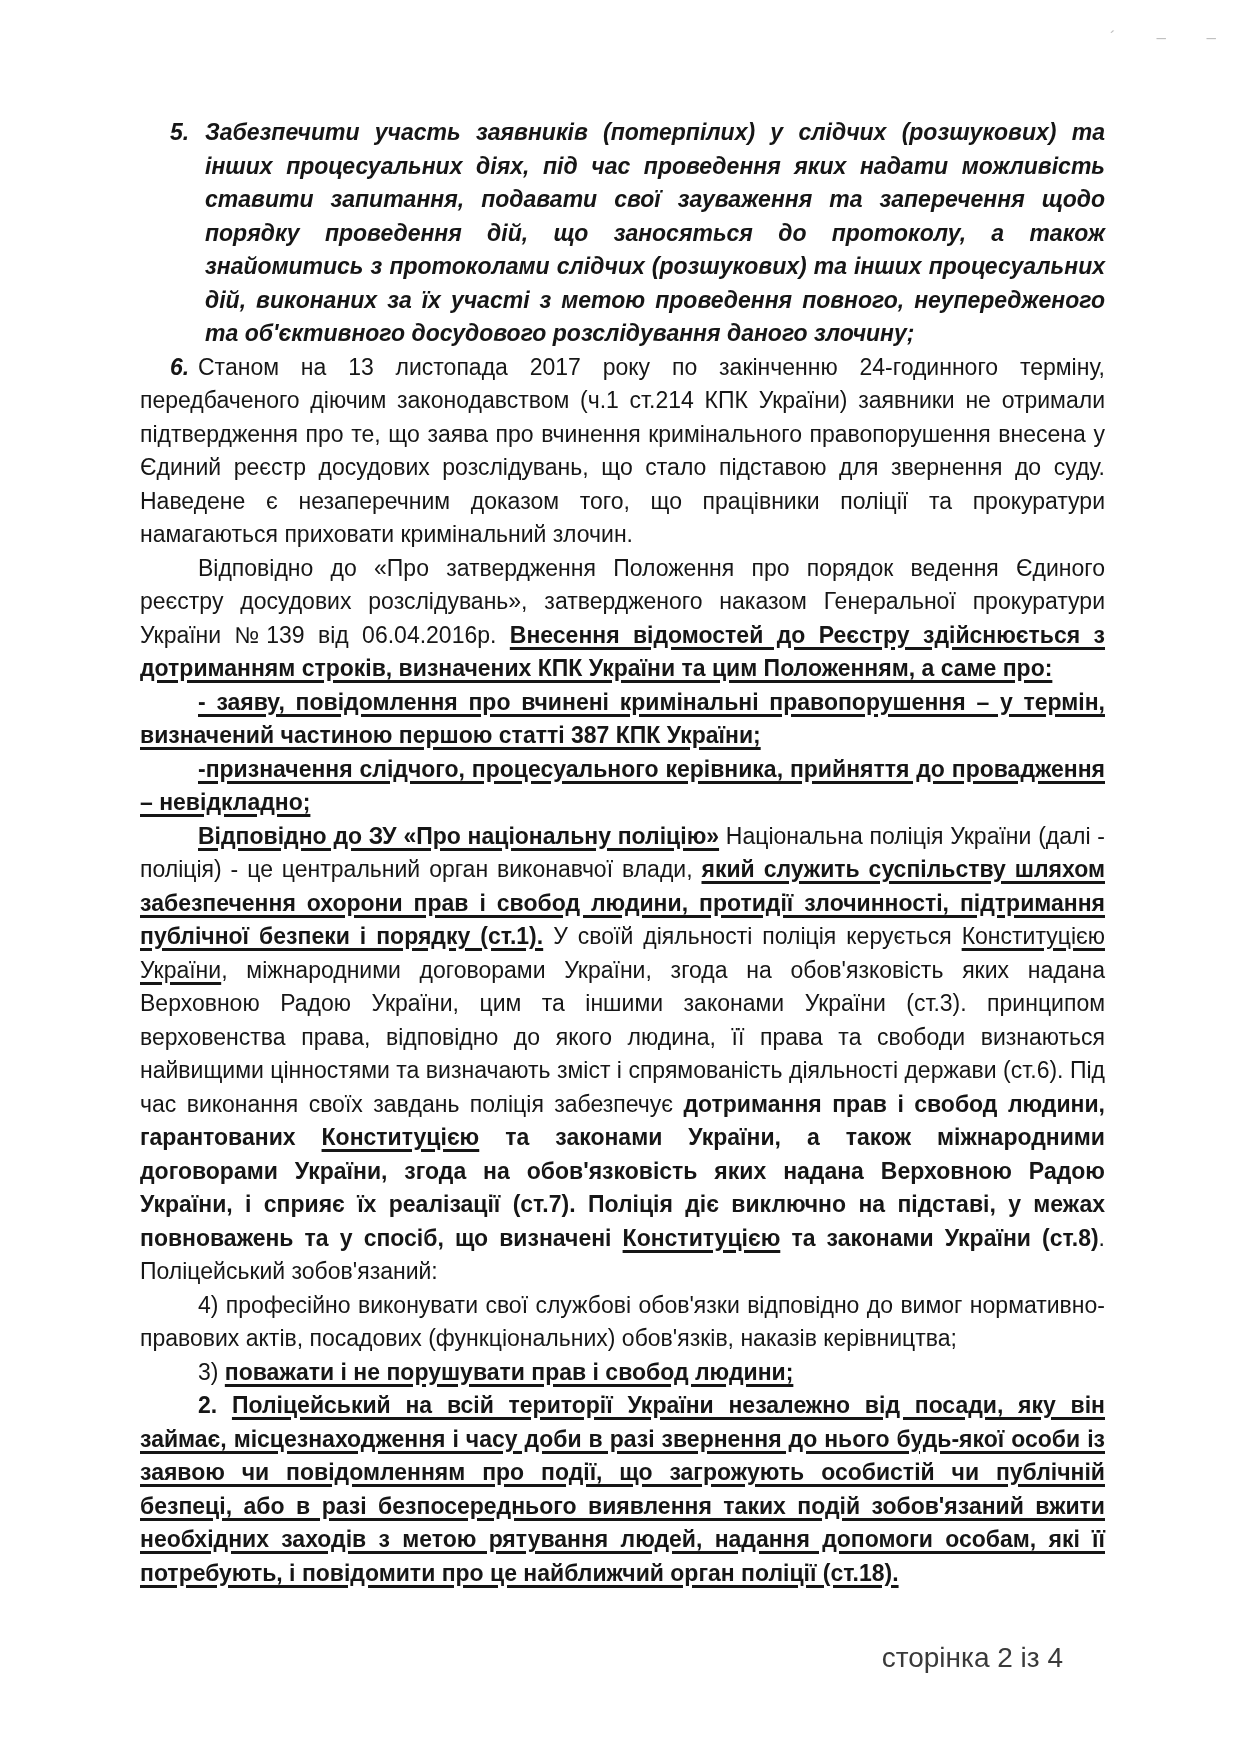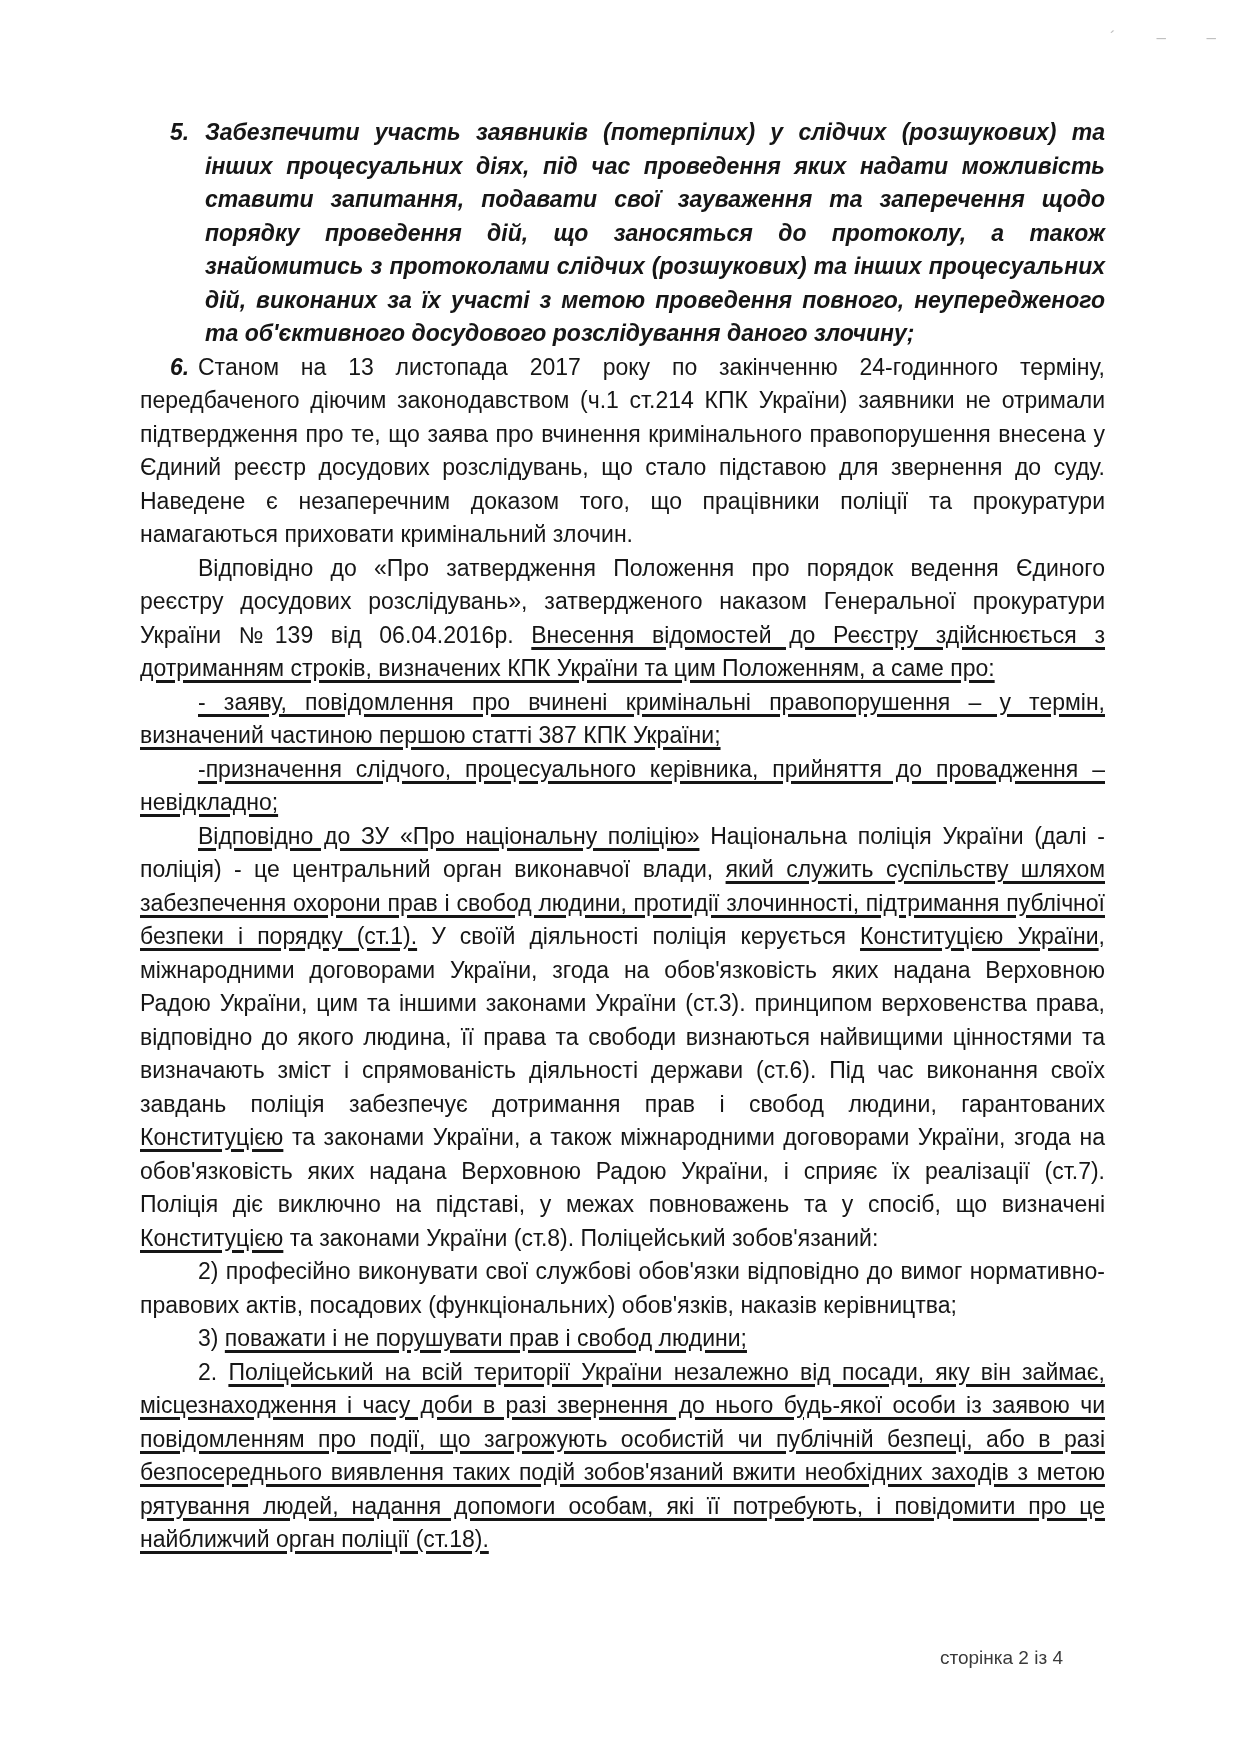--- a/index.html
+++ b/index.html
@@ -20,26 +20,26 @@
   }
   .blk{margin:0;}
   .para{text-indent:58px;}
   .numbered-italic{
     position:relative;
     padding-left:65px;
     font-style:italic;font-weight:700;
     text-indent:0;
   }
   .numbered-italic .marker{position:absolute;left:30px;top:0;}
-  .b{font-weight:400;}
+  .b{font-weight:700;}
   .u{text-decoration:underline;text-decoration-thickness:2.5px;text-underline-offset:4px;}
   .footer{
     position:absolute;
     right:177px;top:1646px;
-    font-size:19px;line-height:24px;
+    font-size:28px;line-height:24px;
     color:#3a3a3a;
   }
   .corner-marks{
     position:absolute;
     left:1110px;top:28px;
     font-size:17px;color:#8a8a8a;opacity:.55;
     letter-spacing:18px;white-space:nowrap;
   }
 </style>
 </head>
@@ -48,18 +48,18 @@
 <div class="page">
   <div class="corner-marks">´ – –</div>
   <div class="content">
       <div class="blk numbered-italic"><span class="marker">5.</span><span>Забезпечити участь заявників (потерпілих) у слідчих (розшукових) та інших процесуальних діях, під час проведення яких надати можливість ставити запитання, подавати свої зауваження та заперечення щодо порядку проведення дій, що заносяться до протоколу, а також знайомитись з протоколами слідчих (розшукових) та інших процесуальних дій, виконаних за їх участі з метою проведення повного, неупередженого та об'єктивного досудового розслідування даного злочину;</span></div>
       <div class="blk numbered-italic"><span class="marker">6.</span></div>
       <div class="blk para"><span>Станом на 13 листопада 2017 року по закінченню 24-годинного терміну, передбаченого діючим законодавством (ч.1 ст.214 КПК України) заявники не отримали підтвердження про те, що заява про вчинення кримінального правопорушення внесена у Єдиний реєстр досудових розслідувань, що стало підставою для звернення до суду. Наведене є незаперечним доказом того, що працівники поліції та прокуратури намагаються приховати кримінальний злочин.</span></div>
       <div class="blk para"><span>Відповідно до «Про затвердження Положення про порядок ведення Єдиного реєстру досудових розслідувань», затвердженого наказом Генеральної прокуратури України №139 від 06.04.2016р. </span><span class="b u">Внесення відомостей до Реєстру здійснюється з дотриманням строків, визначених КПК України та цим Положенням, а саме про:</span></div>
       <div class="blk para"><span class="b u">- заяву, повідомлення про вчинені кримінальні правопорушення – у термін, визначений частиною першою статті 387 КПК України;</span></div>
       <div class="blk para"><span class="b u">-призначення слідчого, процесуального керівника, прийняття до провадження – невідкладно;</span></div>
       <div class="blk para"><span class="b u">Відповідно до  ЗУ «Про національну поліцію»</span><span> Національна поліція України (далі - поліція) - це центральний орган виконавчої влади, </span><span class="b u">який служить суспільству шляхом забезпечення охорони прав і свобод людини, протидії злочинності, підтримання публічної безпеки і порядку (ст.1).</span><span> У своїй діяльності поліція керується </span><span class="u">Конституцією України</span><span>, міжнародними договорами України, згода на обов'язковість яких надана Верховною Радою України, цим та іншими законами України (ст.3).  принципом верховенства права, відповідно до якого людина, її права та свободи визнаються найвищими цінностями та визначають зміст і спрямованість діяльності держави (ст.6). Під час виконання своїх завдань поліція забезпечує </span><span class="b">дотримання прав і свобод людини,</span><span> </span><span class="b">гарантованих </span><span class="b u">Конституцією</span><span class="b"> та законами України, а також міжнародними договорами України, згода на обов'язковість яких надана Верховною Радою України, і сприяє їх реалізації (ст.7). Поліція діє виключно на підставі, у межах повноважень та у спосіб, що визначені </span><span class="b u">Конституцією</span><span class="b"> та законами України (ст.8)</span><span>. Поліцейський зобов'язаний:</span></div>
-      <div class="blk para"><span>2) професійно виконувати свої службові обов'язки відповідно до вимог нормативно-правових актів, посадових (функціональних) обов'язків, наказів керівництва;</span></div>
+      <div class="blk para"><span>4) професійно виконувати свої службові обов'язки відповідно до вимог нормативно-правових актів, посадових (функціональних) обов'язків, наказів керівництва;</span></div>
       <div class="blk para"><span>3) </span><span class="b u">поважати і не порушувати прав і свобод людини;</span></div>
       <div class="blk para"><span class="b">2. </span><span class="b u">Поліцейський на всій території України незалежно від посади, яку він займає, місцезнаходження і часу доби в разі звернення до нього будь-якої особи із заявою чи повідомленням про події, що загрожують особистій чи публічній безпеці, або в разі безпосереднього виявлення таких подій зобов'язаний вжити необхідних заходів з метою рятування людей, надання допомоги особам, які її потребують, і повідомити про це найближчий орган поліції (ст.18).</span></div>
     </div>
   <div class="footer">сторінка  2 із 4</div>
 </div>
 
 </body></html>

